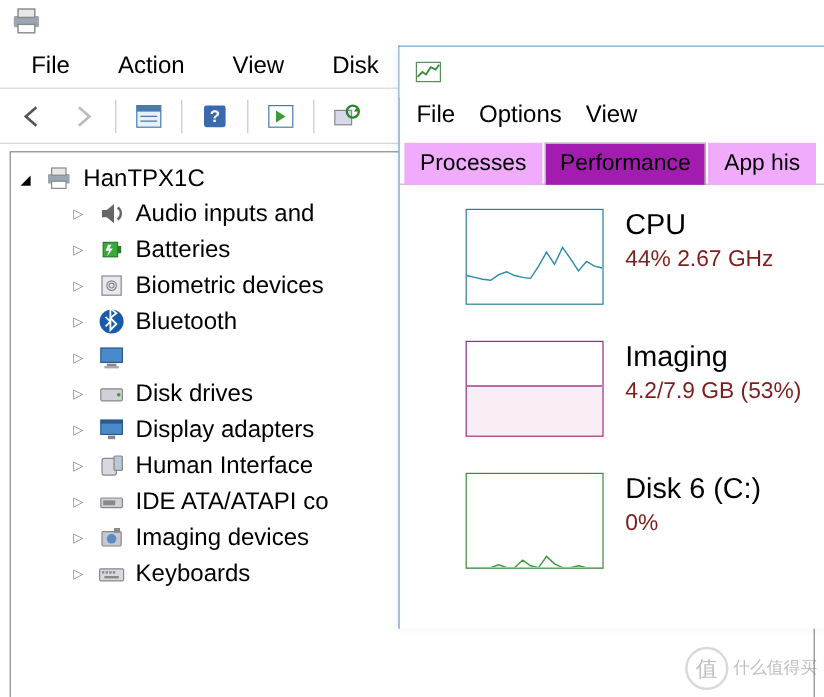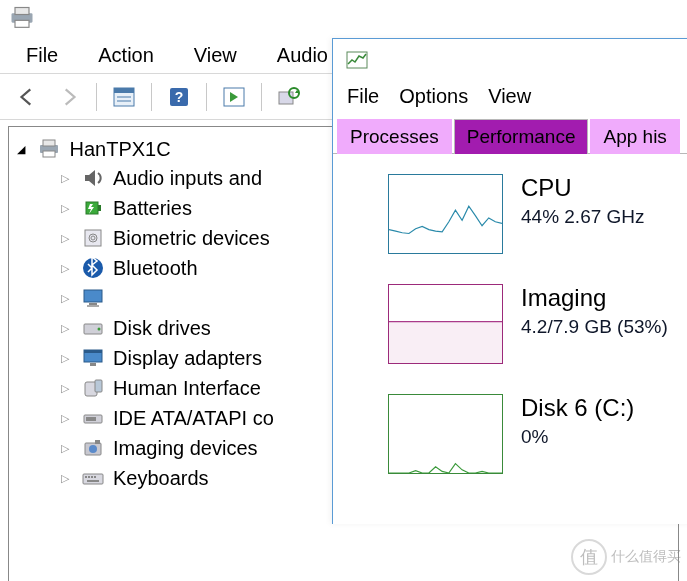--- a/index.html
+++ b/index.html
@@ -30,21 +30,21 @@
 .tm-tab { padding: 6px 12px; border: 1px solid transparent; border-bottom: none; font-size: 19px; position: relative; top: 1px; background: #f0abfc; margin-right: 2px; }
 .tm-tab.active { background: #a21caf; border-color: #b8b8b8; }
 .perf-body { padding: 20px 12px; }
 .perf-row { display: flex; gap: 18px; margin-bottom: 30px; align-items: flex-start; padding-left: 43px; }
 .graph { width: 115px; height: 80px; border: 1px solid; position: relative; overflow: hidden; flex-shrink: 0; }
 .graph.cpu { border-color: #2a7a9c; }
 .graph.mem { border-color: #9c2a7a; }
 .graph.disk { border-color: #3a8a3a; }
 .graph svg { width: 100%; height: 100%; }
 .perf-info h3 { font-size: 24px; font-weight: 400; margin-bottom: 4px; }
-.perf-info p { font-size: 19px; color: #0f172a; }
+.perf-info p { font-size: 19px; color: #7f1d1d; }
 
 
 .wm { position: absolute; right: 6px; bottom: 6px; opacity: 0.55; font-size: 14px; color: #888; display: flex; align-items: center; gap: 4px; }
 .wm-circle { width: 36px; height: 36px; border: 2px solid #bbb; border-radius: 50%; display: flex; align-items: center; justify-content: center; font-size: 18px; }
 </style>
 </head>
 <body>
 
 <div class="devmgr">
   <div class="dm-titleicon">
@@ -53,21 +53,21 @@
           <rect x="3" y="8" width="18" height="8" fill="#9aa6b2" rx="1"></rect>
           <rect x="6" y="3" width="12" height="6" fill="#e8e8e8" stroke="#888"></rect>
           <rect x="6" y="14" width="12" height="6" fill="#fff" stroke="#888"></rect>
         </svg>
     </span>
   </div>
   <div class="dm-menubar">
     <span>File</span>
     <span>Action</span>
     <span>View</span>
-    <span>Audio</span>
+    <span>Disk</span>
   </div>
   <div class="dm-toolbar">
     <div class="tbtn">
         <svg width="22" height="22" viewBox="0 0 20 20">
           <path d="M13 3 L5 10 L13 17" fill="none" stroke="#555" stroke-width="2"></path>
         </svg>
       </div>
     <div class="tbtn">
         <svg width="22" height="22" viewBox="0 0 20 20">
           <path d="M7 3 L15 10 L7 17" fill="none" stroke="#bbb" stroke-width="2"></path>

